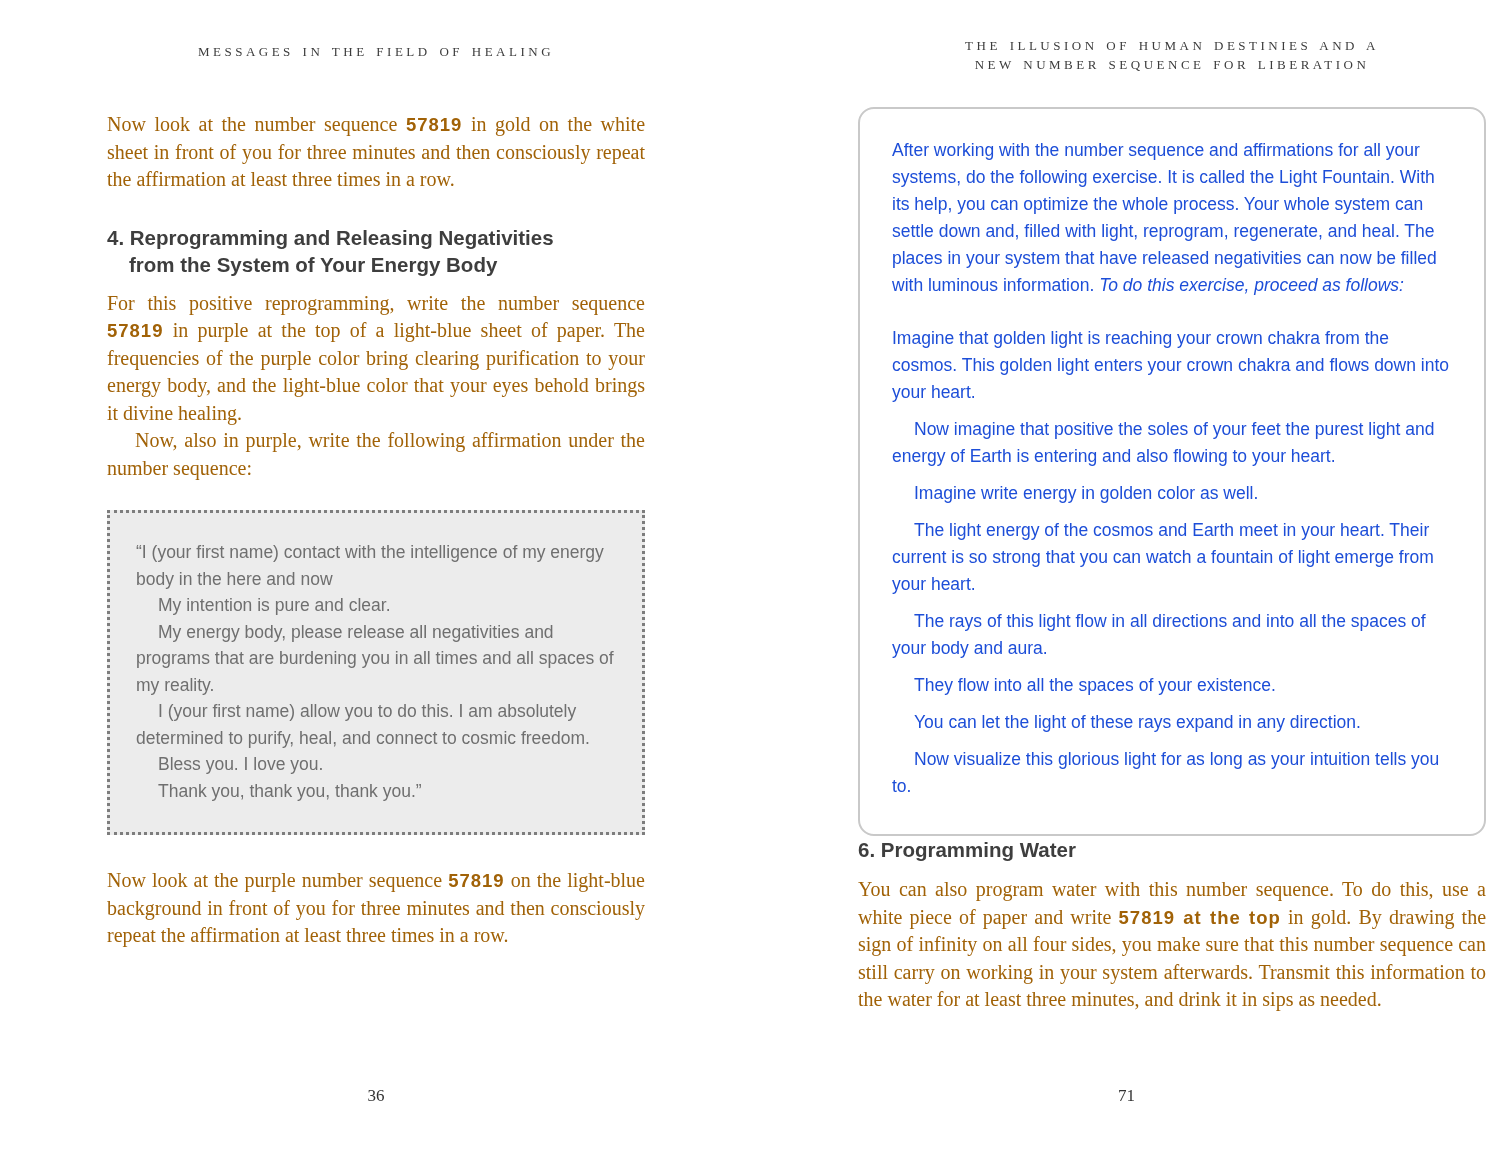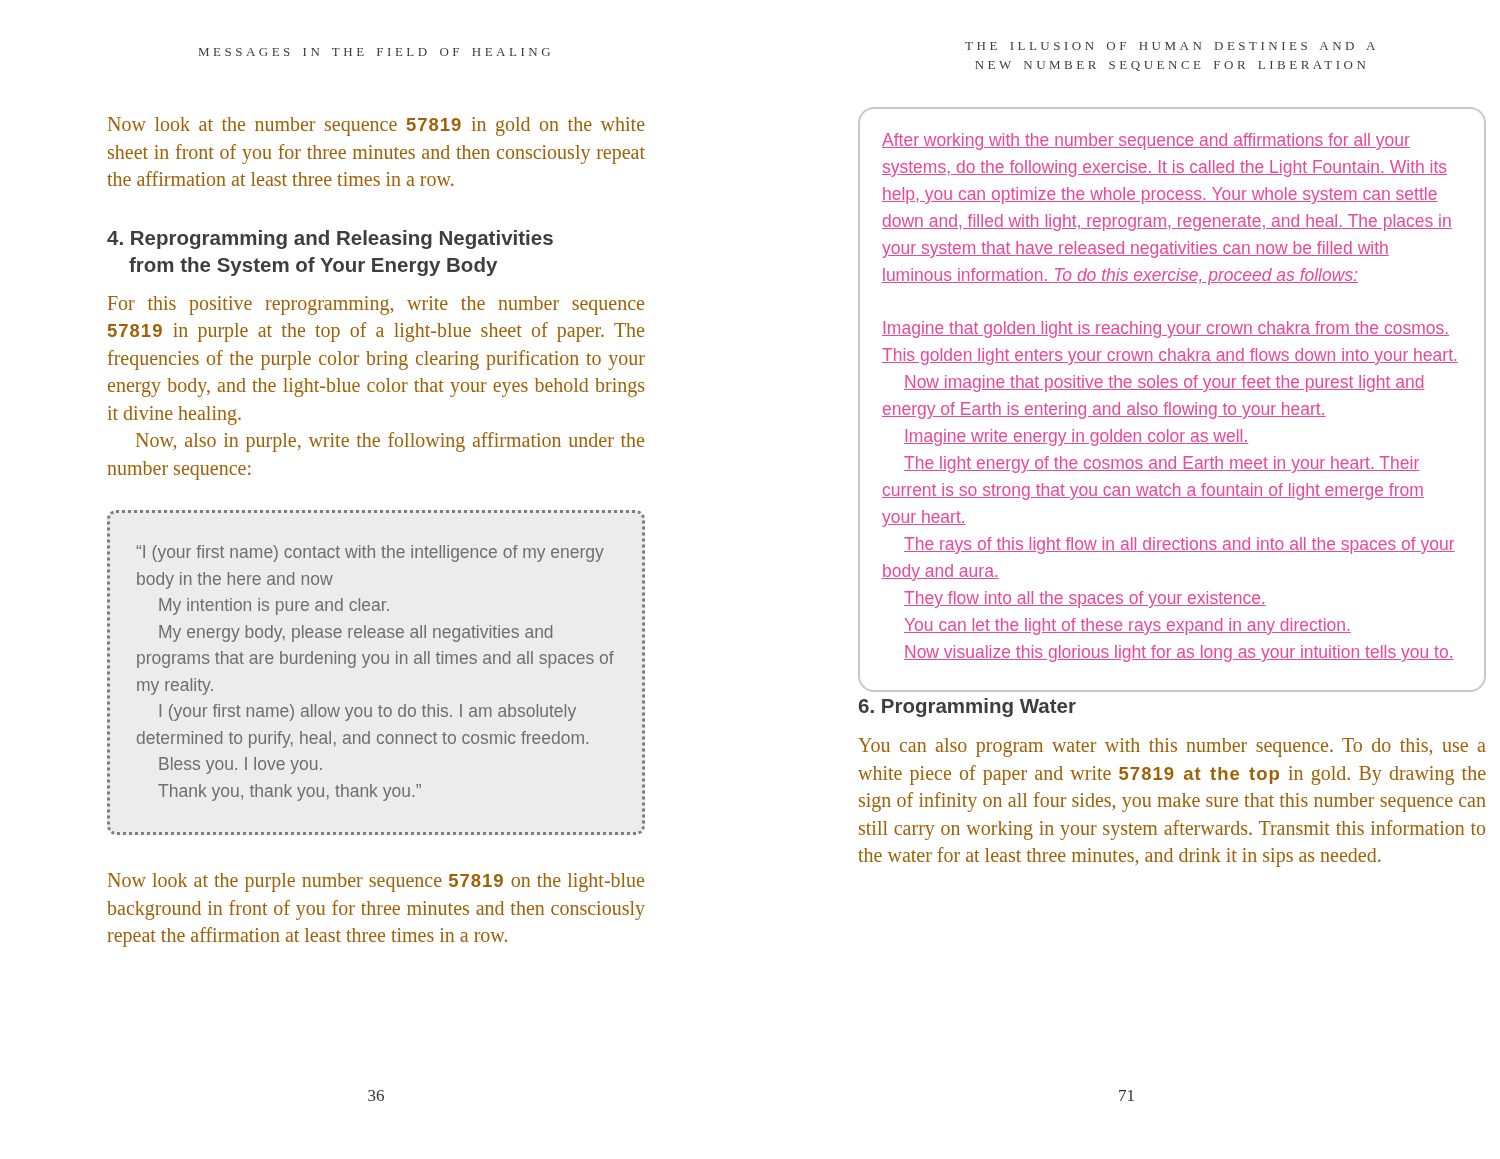--- a/index.html
+++ b/index.html
@@ -40,21 +40,21 @@
     font-size: 20.5px;
     line-height: 27px;
     color: #3e3e3e;
     margin: 0;
   }
   .section-heading .line2 { padding-left: 22px; display: block; }
 
   .dotted-box {
     background: #ececec;
     border: 3px dotted #7d7d7d;
-    border-radius: 9px;
+    border-radius: 0;
     padding: 26px 26px 28px 26px;
     margin-top: 28px;
     margin-bottom: 32px;
   }
   .box-sans-p {
     font-family: "Liberation Sans", sans-serif;
     font-size: 17.5px;
     line-height: 26.5px;
     color: #6f6f6f;
     margin: 0;
@@ -74,24 +74,23 @@
     font-weight: bold;
     font-size: 19.5px;
     color: #484848;
     text-align: center;
     margin: 0 0 27px 0;
   }
   .rbox-p {
     font-family: "Liberation Sans", sans-serif;
     font-size: 17.5px;
     line-height: 27px;
-    color: #ec4899;
-    margin: 0;
+    color: #1d4ed8;
+    margin: 10px;
     text-align: left;
-    text-decoration: underline;
   }
   .rbox-p .i { font-style: italic; }
   .rbox-gap { margin-top: 26px; }
 
   .page-number {
     position: absolute;
     top: 1086px;
     text-align: center;
     font-size: 17px;
     color: #333333;

